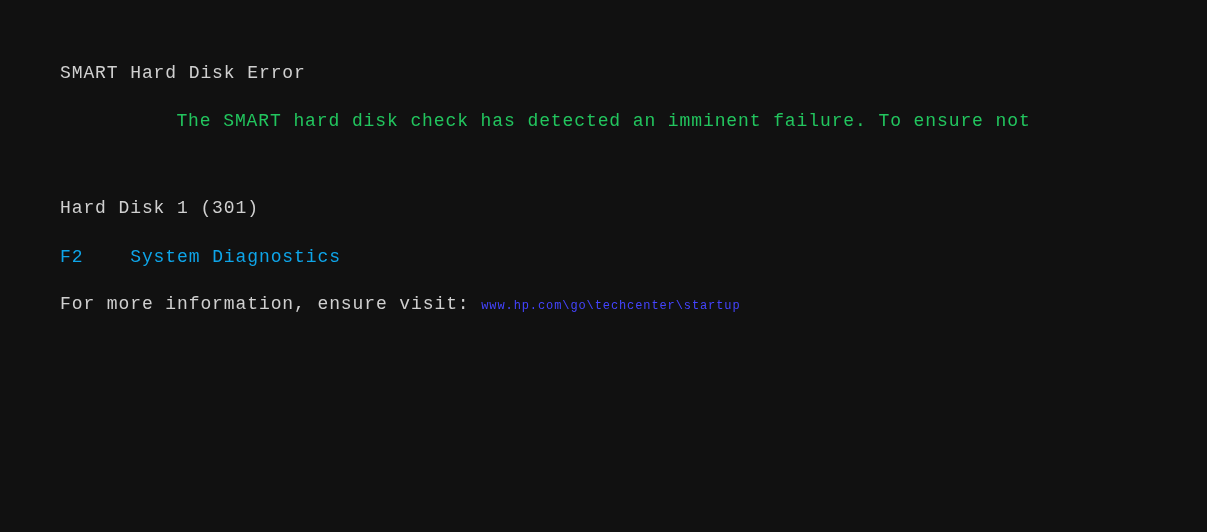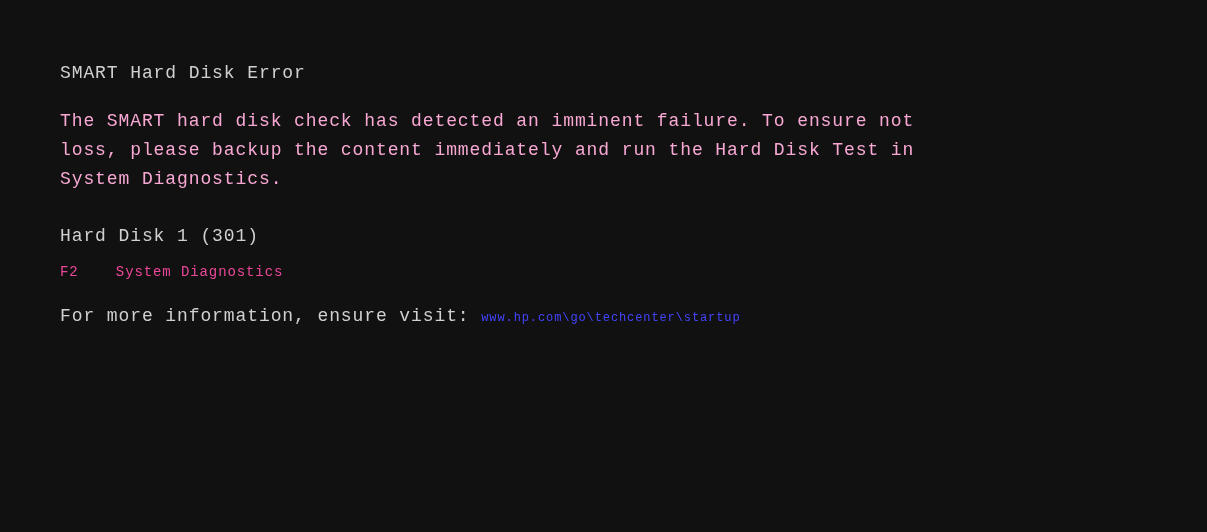--- a/index.html
+++ b/index.html
@@ -32,34 +32,35 @@
 
     .title {
       font-size: 18px;
       color: #d0d0d0;
       margin-bottom: 20px;
       font-weight: normal;
     }
 
     .description {
       font-size: 18px;
-      color: #f9a8d4;
+      color: #22c55e;
       margin-bottom: 30px;
       line-height: 1.6;
+      text-align: center;
     }
 
     .disk-id {
       font-size: 18px;
       color: #d0d0d0;
-      margin-bottom: 12px;
+      margin-bottom: 22px;
     }
 
     .action-f2 {
-      font-size: 14px;
-      color: #ec4899;
+      font-size: 18px;
+      color: #0ea5e9;
       margin-bottom: 20px;
     }
 
     .action-enter {
       font-size: 18px;
       color: #d0d0d0;
       margin-bottom: 30px;
     }
 
     .info-line {
@@ -74,22 +75,21 @@
   </style>
 </head>
 <body>
 
 <div class="screen">
 
   <div class="title">SMART Hard Disk Error</div>
 
   <div class="description">
     <span>The SMART hard disk check has detected an imminent failure.  To ensure not</span><br>
-    <span> loss, please backup the content immediately and run the Hard Disk Test in</span><br>
-    <span>System Diagnostics.</span>
+    <br>
   </div>
 
   <div class="disk-id">Hard Disk 1 (301)</div>
 
   <div class="action-f2">
     <span>F2</span>&nbsp;&nbsp;&nbsp;&nbsp;<span>System Diagnostics</span>
   </div>
 
 
   <div class="info-line">

